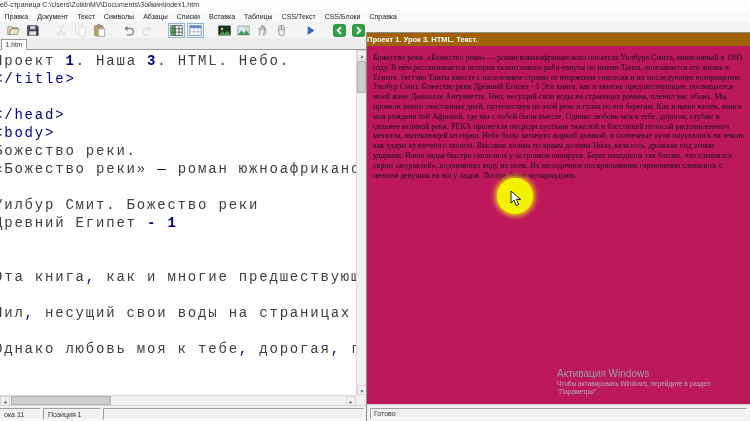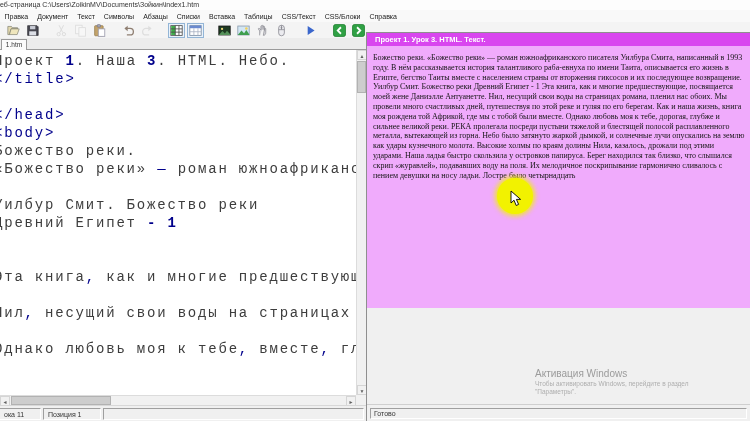--- a/index.html
+++ b/index.html
@@ -48,36 +48,36 @@
                  border-top:1px solid #d8d8d8; display:flex; align-items:center; padding:0 2px; }
   .st-cell { height:12px; font-size:7px; line-height:11px; color:#333; padding:0 4px; margin-right:2px;
              border:1px solid; border-color:#9f9f9f #fff #fff #9f9f9f; background:#f0f0f0; white-space:nowrap; }
   .st-cell.c1 { margin-left:-3px; min-width:42px; }
   .st-cell.c2 { min-width:58px; }
   .st-cell.fill { flex:1; margin-right:0; }
 
   
   .preview-window { position:absolute; left:366px; top:32px; width:384px; height:389px; background:#f0f0f0;
                     border-left:1px solid #8f8f8f; border-top:1px solid #8f8f8f; z-index:2; }
-  .rw-titlebar { height:13px; background:#d946ef; color:#fff; font-size:7.5px; font-weight:bold; line-height:13px;
-                 padding-left:8px; white-space:nowrap; overflow:hidden; }
-  .rw-content { position:absolute; left:0; top:13px; width:383px; height:262px; background:#f0abfc; overflow:hidden; }
+  .rw-titlebar { height:13px; background:#a16207; color:#fff; font-size:7.5px; font-weight:bold; line-height:13px;
+                 padding-left:0; white-space:nowrap; overflow:hidden; }
+  .rw-content { position:absolute; left:0; top:13px; width:383px; height:359px; background:#be185d; overflow:hidden; }
   .rw-text { padding:7px 4px 0 6px; font-family:"Liberation Serif", serif; font-size:8px; line-height:9.8px; color:#141414; }
   .rw-status { position:absolute; left:0; bottom:0; width:383px; height:17px; background:#f0f0f0; border-top:1px solid #cfcfcf;
                display:flex; align-items:center; padding:0 3px; }
   .rw-status-cell { flex:1; height:11px; font-size:7px; line-height:10px; color:#333; padding:0 3px;
                     border:1px solid; border-color:#9f9f9f #fff #fff #9f9f9f; }
 
   
   .click-highlight { position:absolute; left:497px; top:178px; width:36px; height:36px; border-radius:50%;
                      background:#f2f200; box-shadow:0 0 5px 2px rgba(242,242,0,.85); z-index:5; }
   .cursor { position:absolute; left:510px; top:190px; width:12px; height:17px; z-index:6; }
 
   
-  .watermark { position:absolute; left:535px; top:368px; z-index:4; }
+  .watermark { position:absolute; left:557px; top:368px; z-index:4; }
   .wm-title { font-size:10px; color:#9b9b9b; line-height:12px; }
   .wm-line { font-size:6.5px; color:#aeaeae; line-height:8px; }
 </style>
 </head>
 <body>
 
 <div id="app">
 
   <div class="titlebar">
     <span>еб-страница C:\Users\ZoikinMV\Documents\Зойкин\index1.htm</span>
@@ -218,21 +218,21 @@
           <div class="code-line"><span class="seg-t">«Божество реки» </span><span class="seg-p">—</span><span class="seg-t"> роман южноафриканского</span></div>
           <div class="code-line">&nbsp;</div>
           <div class="code-line"><span class="seg-t">Уилбур Смит. Божество реки</span></div>
           <div class="code-line"><span class="seg-t">Древний Египет </span><span class="seg-n">- 1</span></div>
           <div class="code-line">&nbsp;</div>
           <div class="code-line">&nbsp;</div>
           <div class="code-line"><span class="seg-t">Эта книга</span><span class="seg-p">,</span><span class="seg-t"> как и многие предшествующие</span></div>
           <div class="code-line">&nbsp;</div>
           <div class="code-line"><span class="seg-t">Нил</span><span class="seg-p">,</span><span class="seg-t"> несущий свои воды на страницах романа</span></div>
           <div class="code-line">&nbsp;</div>
-          <div class="code-line"><span class="seg-t">Однако любовь моя к тебе</span><span class="seg-p">,</span><span class="seg-t"> вместе</span><span class="seg-p">,</span><span class="seg-t"> глубже</span></div>
+          <div class="code-line"><span class="seg-t">Однако любовь моя к тебе</span><span class="seg-p">,</span><span class="seg-t"> дорогая</span><span class="seg-p">,</span><span class="seg-t"> глубже</span></div>
         </div>
 
       <div class="vscroll">
         <div class="scroll-btn up">▲</div>
         <div class="vthumb"></div>
         <div class="scroll-btn down">▼</div>
       </div>
 
       <div class="hscroll">
         <div class="scroll-btn left">◄</div>

